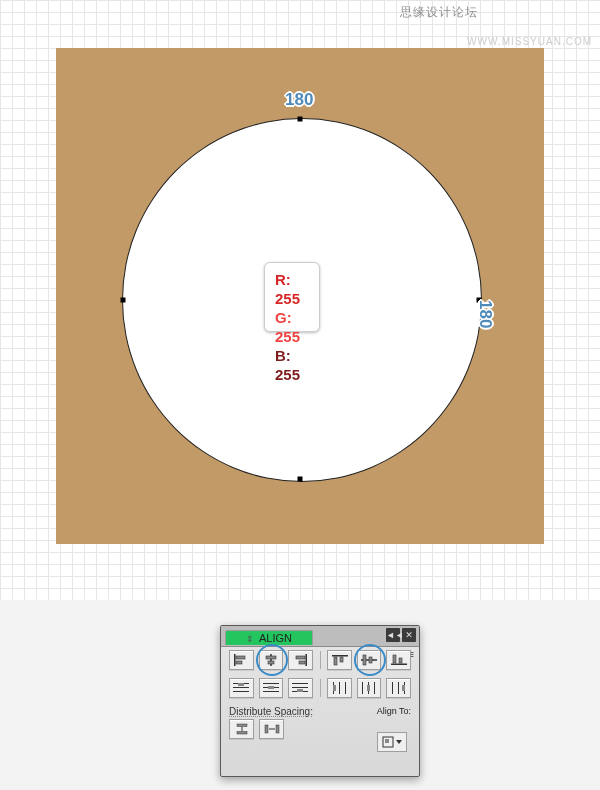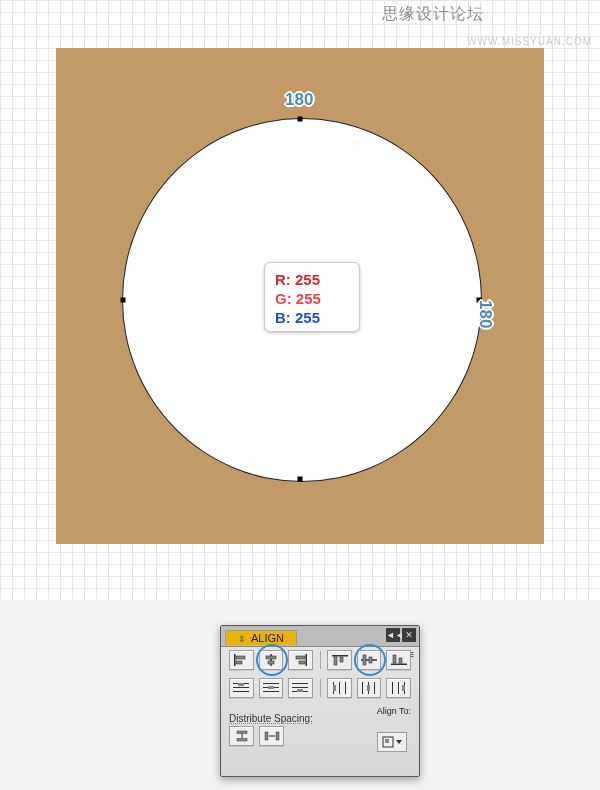--- a/index.html
+++ b/index.html
@@ -30,48 +30,48 @@
   .dim-label{
     font-weight:bold;font-size:17px;color:#4f8ab8;
     text-shadow:
       -1px -1px 0 #fff,1px -1px 0 #fff,-1px 1px 0 #fff,1px 1px 0 #fff,
       -2px 0 0 #fff,2px 0 0 #fff,0 -2px 0 #fff,0 2px 0 #fff;
     position:absolute;
   }
   .dim-top{left:285px;top:90px;}
   .dim-right{left:495px;top:300px;transform:rotate(90deg);transform-origin:left top;}
   .rgb-card{
-    position:absolute;left:264px;top:262px;width:96px;height:70px;
+    position:absolute;left:264px;top:262px;width:56px;height:70px;
     background:#fff;border:1px solid #ccc;border-radius:6px;
     box-shadow:0 1px 3px rgba(0,0,0,.25);
     padding:7px 0 0 10px;box-sizing:border-box;
     font-weight:bold;font-size:15px;line-height:19px;
   }
   .rgb-card .r{color:#d62828;}
   .rgb-card .g{color:#ef4444;}
-  .rgb-card .b{color:#1d4ed8;}
-  .wm1{position:absolute;right:116px;top:4px;font-size:16px;color:#8d8d8d;letter-spacing:1px;text-align:center;}
+  .rgb-card .b{color:#7f1d1d;}
+  .wm1{position:absolute;right:122px;top:4px;font-size:12px;color:#8d8d8d;letter-spacing:1px;text-align:center;}
   .wm2{position:absolute;right:8px;top:5px;font-size:10px;color:#cccccc;letter-spacing:1px;margin-top:31px;}
   
   .lower{position:absolute;left:0;top:600px;width:600px;height:190px;background:#f3f3f3;}
   
   .panel{
     position:absolute;left:220px;top:625px;width:198px;height:150px;
     background:linear-gradient(#e6e6e6,#d8d8d8);
     border:1px solid #5a5a5a;border-radius:2px;
     box-shadow:0 3px 8px rgba(0,0,0,.35);
     font-size:11px;color:#222;
   }
   .panel-header{
     height:20px;background:#bdbdbd;border-bottom:1px solid #8a8a8a;
     display:flex;align-items:center;gap:4px;padding:0 4px;position:relative;
   }
   .tab{
-    background:#eab308;border:1px solid #9c9c9c;border-bottom:none;
-    padding:1px 12px;font-size:11px;border-radius:2px 2px 0 0;margin-top:3px;
+    background:#22c55e;border:1px solid #9c9c9c;border-bottom:none;
+    padding:1px 20px;font-size:11px;border-radius:2px 2px 0 0;margin-top:3px;
   }
   .tab .updown{font-size:9px;margin-right:3px;color:#555;}
   .hdr-ctrl{position:absolute;right:3px;top:2px;display:flex;gap:2px;}
   .hdr-btn{width:14px;height:14px;background:#3b3b3b;color:#ddd;font-size:9px;line-height:14px;text-align:center;border-radius:1px;}
   .menu-caret{position:absolute;right:4px;top:22px;width:14px;height:14px;color:#333;font-size:11px;text-align:center;}
   .sect{padding:3px 8px 0 8px;}
   .sect-title{font-size:10px;color:#333;margin:2px 0 3px 0;text-decoration:underline dotted #888;}
   .row{display:flex;gap:5px;margin-bottom:5px;align-items:center;}
   .ibtn{
     width:23px;height:18px;background:#efefef;border:1px solid #9e9e9e;
@@ -228,21 +228,21 @@
               <rect x="1" y="0" width="1" height="12" fill="#333"></rect>
               <rect x="7" y="0" width="1" height="12" fill="#333"></rect>
               <rect x="13" y="0" width="1" height="12" fill="#333"></rect>
               <rect x="11" y="3" width="3" height="6" fill="#888"></rect>
             </svg>
       </div>
     </div>
   </div>
 
   <div class="sect distribute-spacing">
-    <div class="row" style="align-items:center">
+    <div class="row" style="align-items:flex-start">
       <div style="display:flex;flex-direction:column;gap:2px">
         <div class="sect-title" style="margin:0">Distribute Spacing:</div>
         <div style="display:flex;gap:5px">
           <div class="ibtn">
             <svg class="ic">
                   <rect x="3" y="1" width="10" height="2.5" fill="#888" stroke="#333" stroke-width=".5"></rect>
                   <rect x="3" y="8.5" width="10" height="2.5" fill="#888" stroke="#333" stroke-width=".5"></rect>
                   <path d="M8 4v4" stroke="#333" stroke-width="1"></path>
                 </svg>
           </div>

